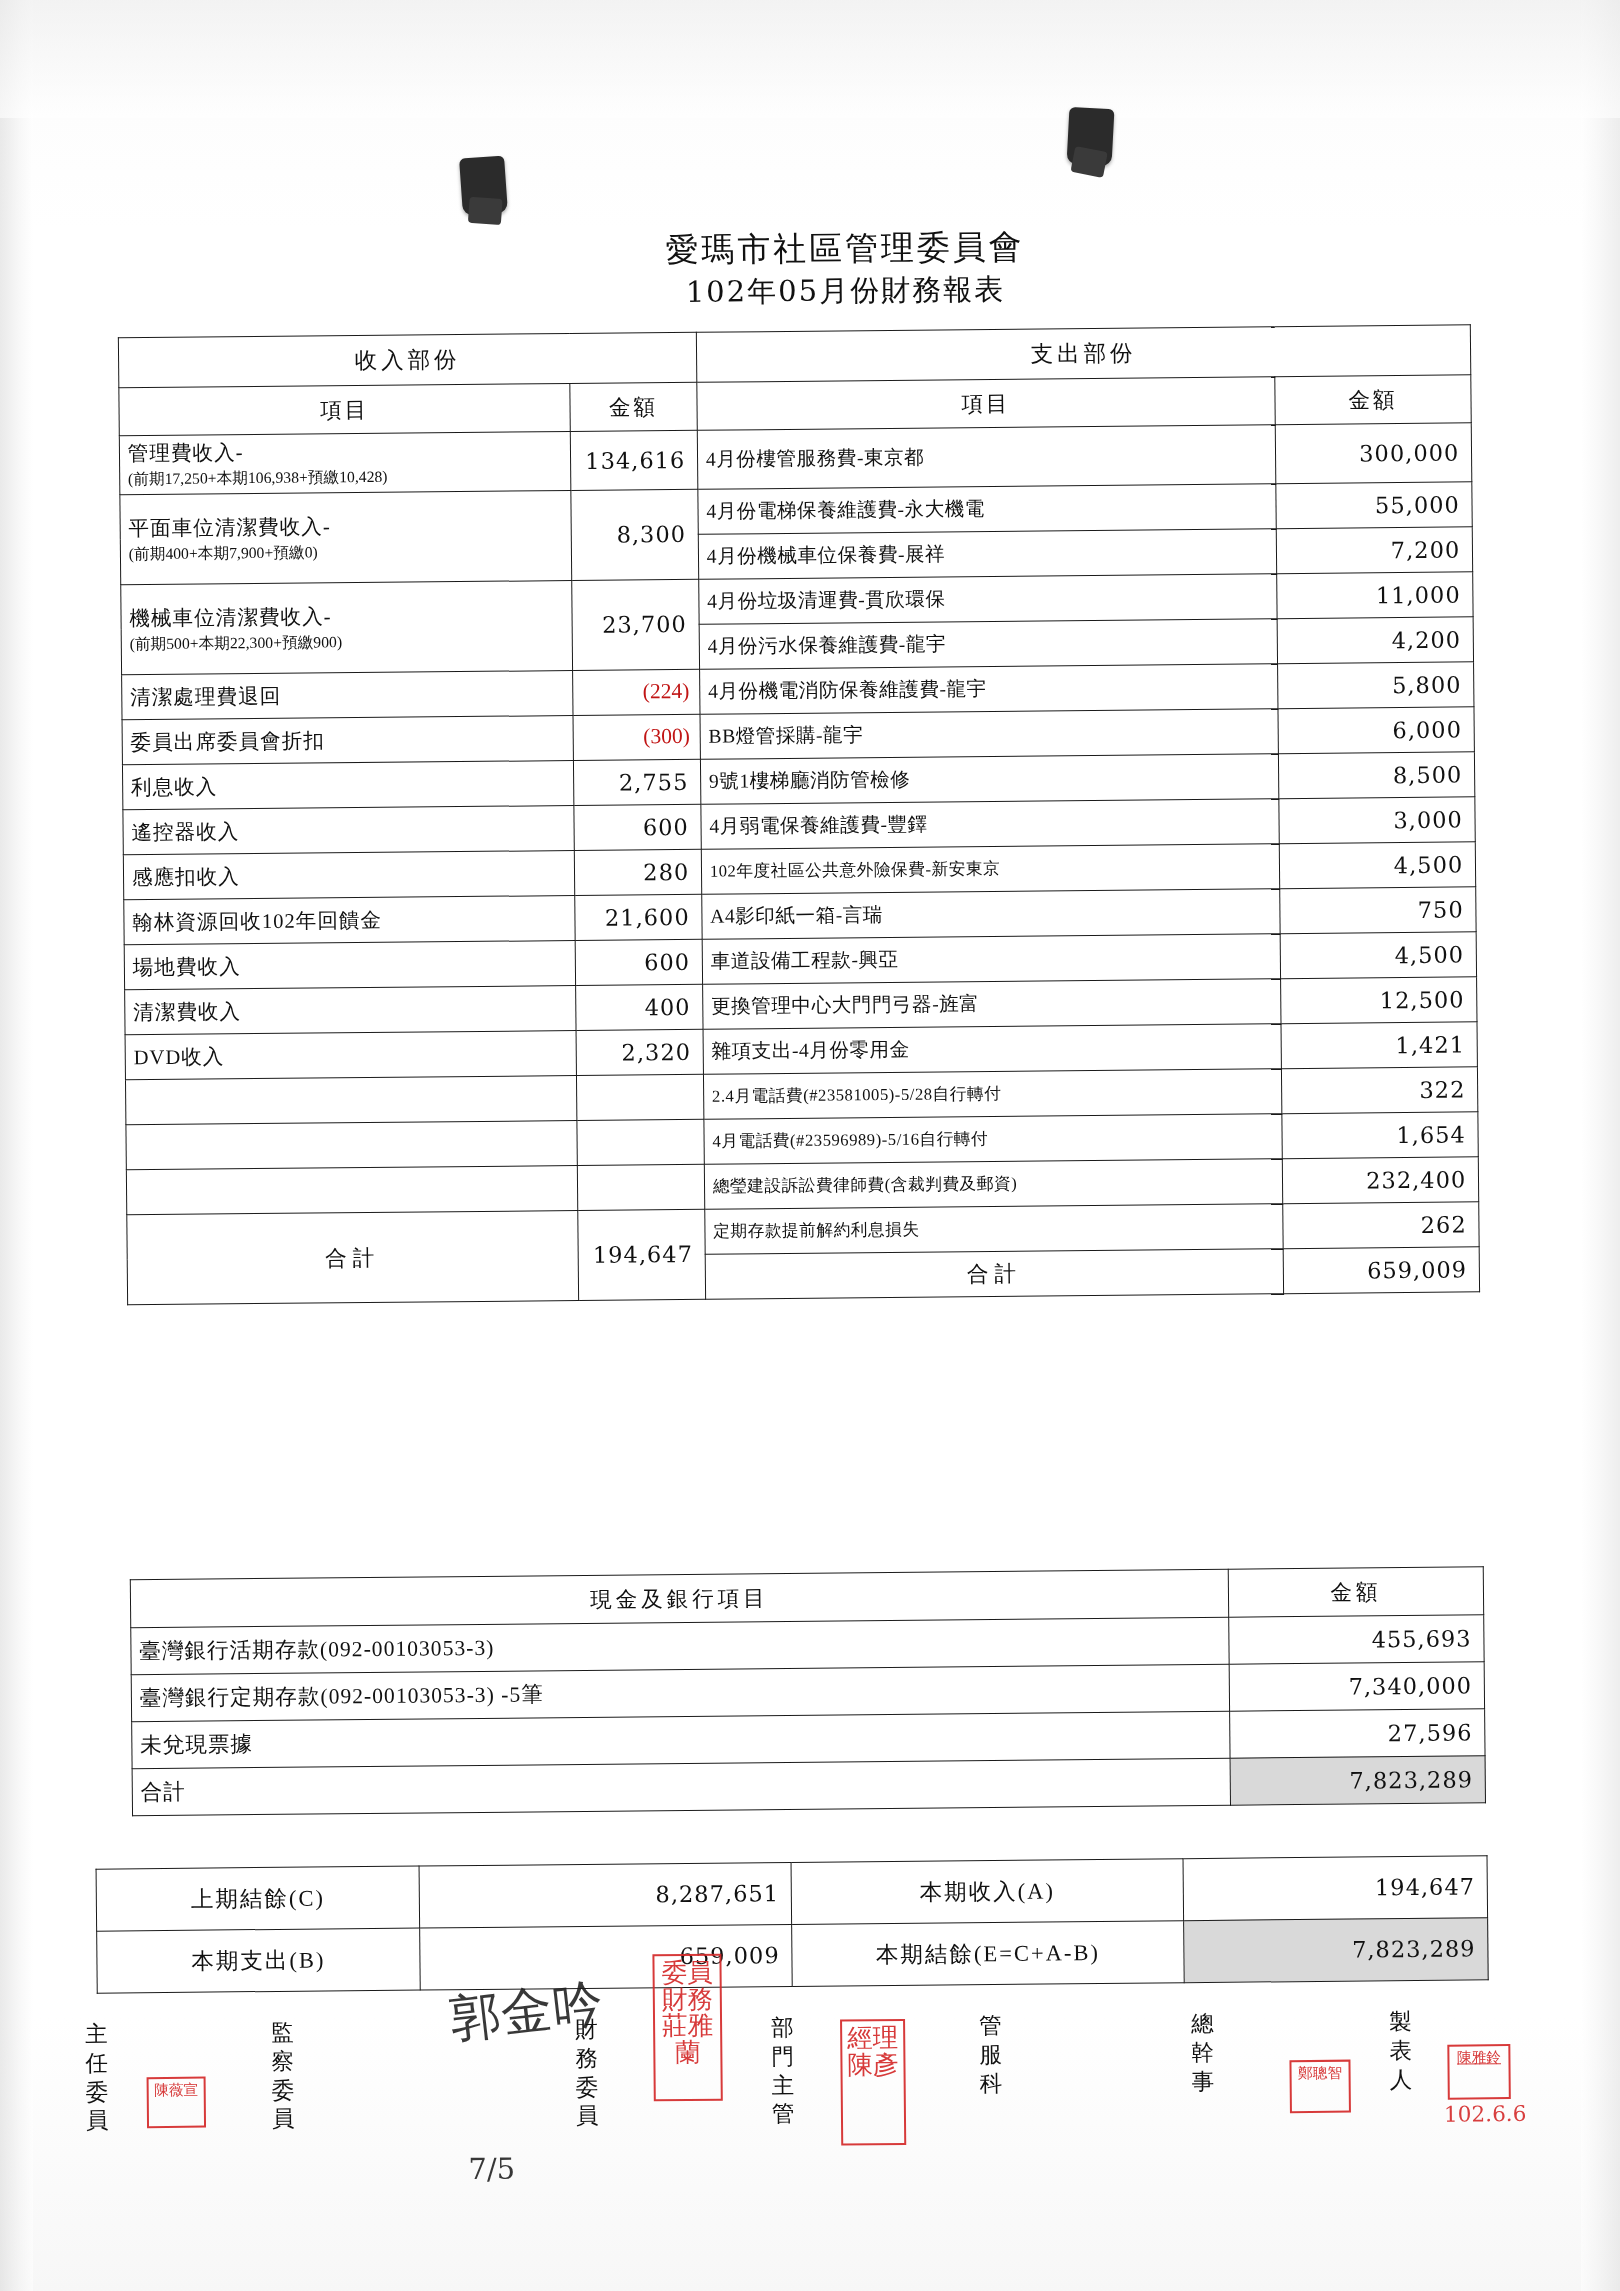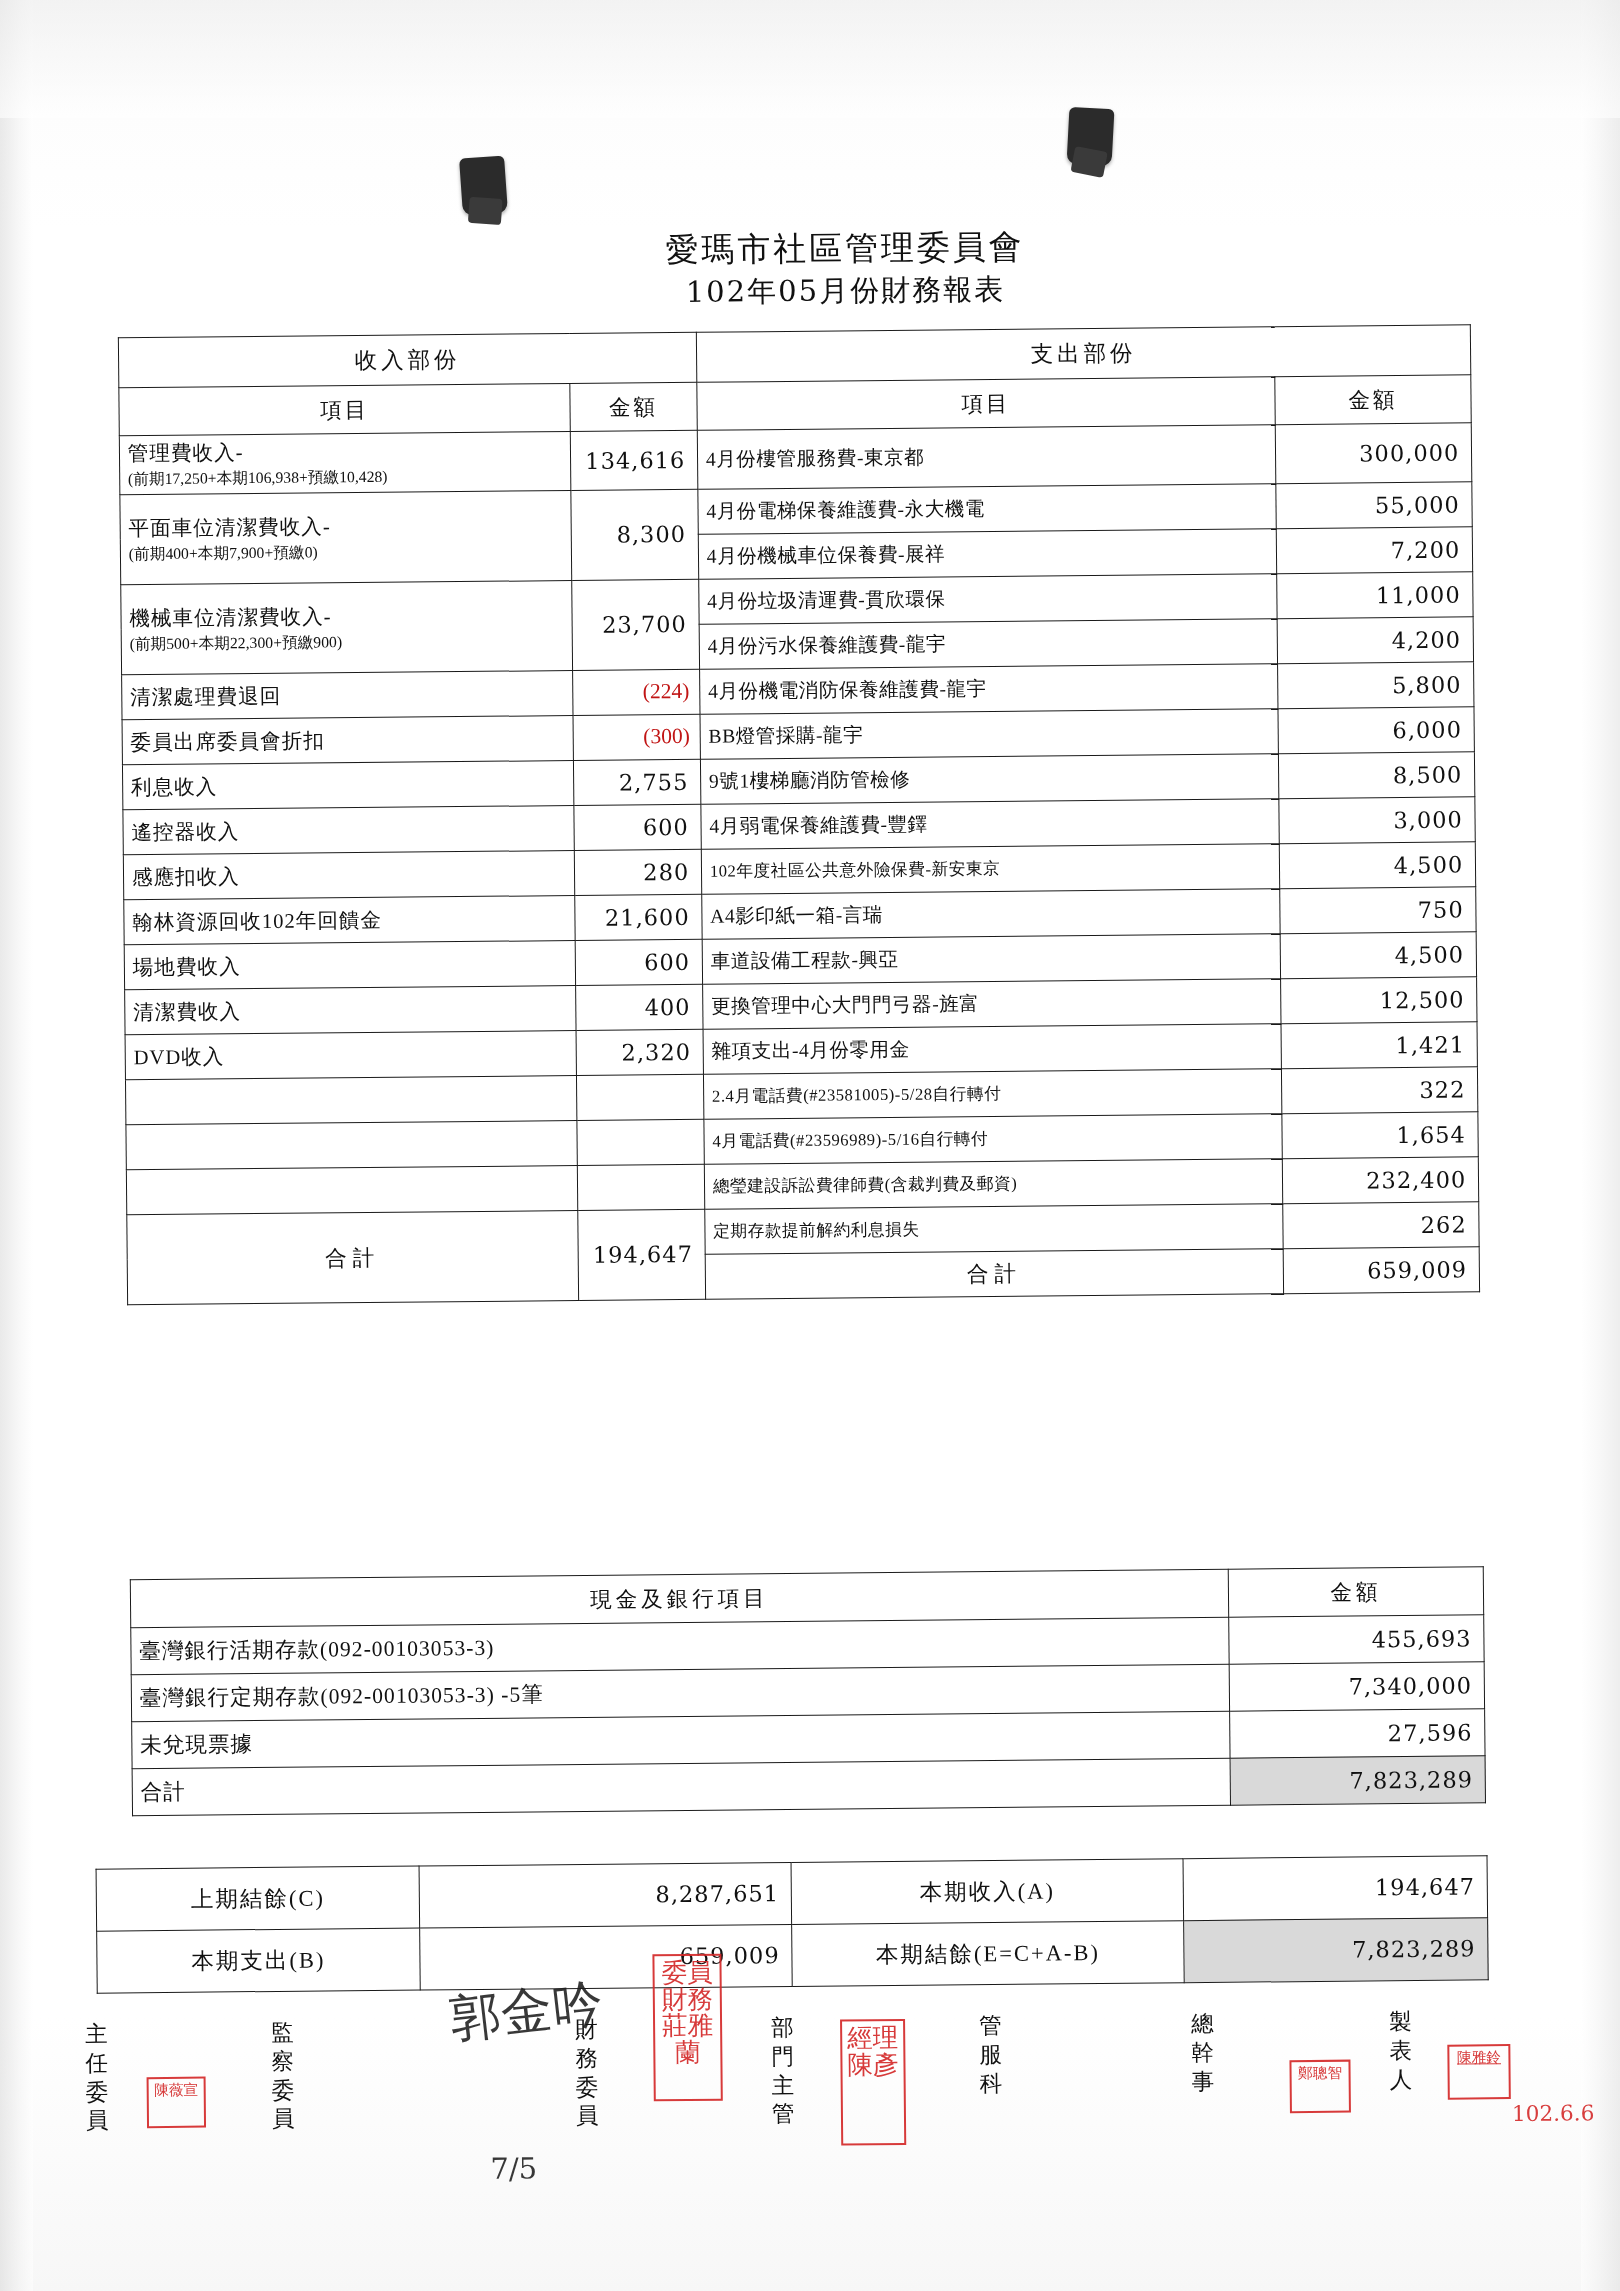--- a/index.html
+++ b/index.html
@@ -436,21 +436,21 @@
     </div>
     <div class="stamp" style="left:61px; top:57px; width:51px; height:41px;">陳薇宣</div>
 
     <div class="sig" style="left:186px">
       <span>監</span>
       <span>察</span>
       <span>委</span>
       <span>員</span>
     </div>
     <div class="hand" style="left:365px; top:-39px; font-size:51px; transform:rotate(-6deg);">郭金吟</div>
-    <div class="hand" style="left:404px; top:135px; font-size:29px;">7/5</div>
+    <div class="hand" style="left:382px; top:135px; font-size:29px;">7/5</div>
 
     <div class="sig" style="left:490px">
       <span>財</span>
       <span>務</span>
       <span>委</span>
       <span>員</span>
     </div>
     <div class="stamp" style="left:568px; top:-61px; width:61px; height:137px; font-size:25.5px; line-height:1.05;">委員財務莊雅蘭</div>
 
     <div class="sig" style="left:686px">
@@ -473,18 +473,18 @@
       <span>事</span>
     </div>
     <div class="stamp" style="left:1204px; top:51px; width:53px; height:43px;">鄭聰智</div>
 
     <div class="sig" style="left:1304px">
       <span>製</span>
       <span>表</span>
       <span>人</span>
     </div>
     <div class="stamp" style="left:1362px; top:37px; width:55px; height:45px;text-decoration:underline;">陳雅鈴</div>
-    <div class="hand-red" style="left:1426px; top:94px; font-size:21.6px;">102.6.6</div>
+    <div class="hand-red" style="left:1358px; top:94px; font-size:21.6px;">102.6.6</div>
 
   </div>
 
 </div>
 
 
 </body></html>

